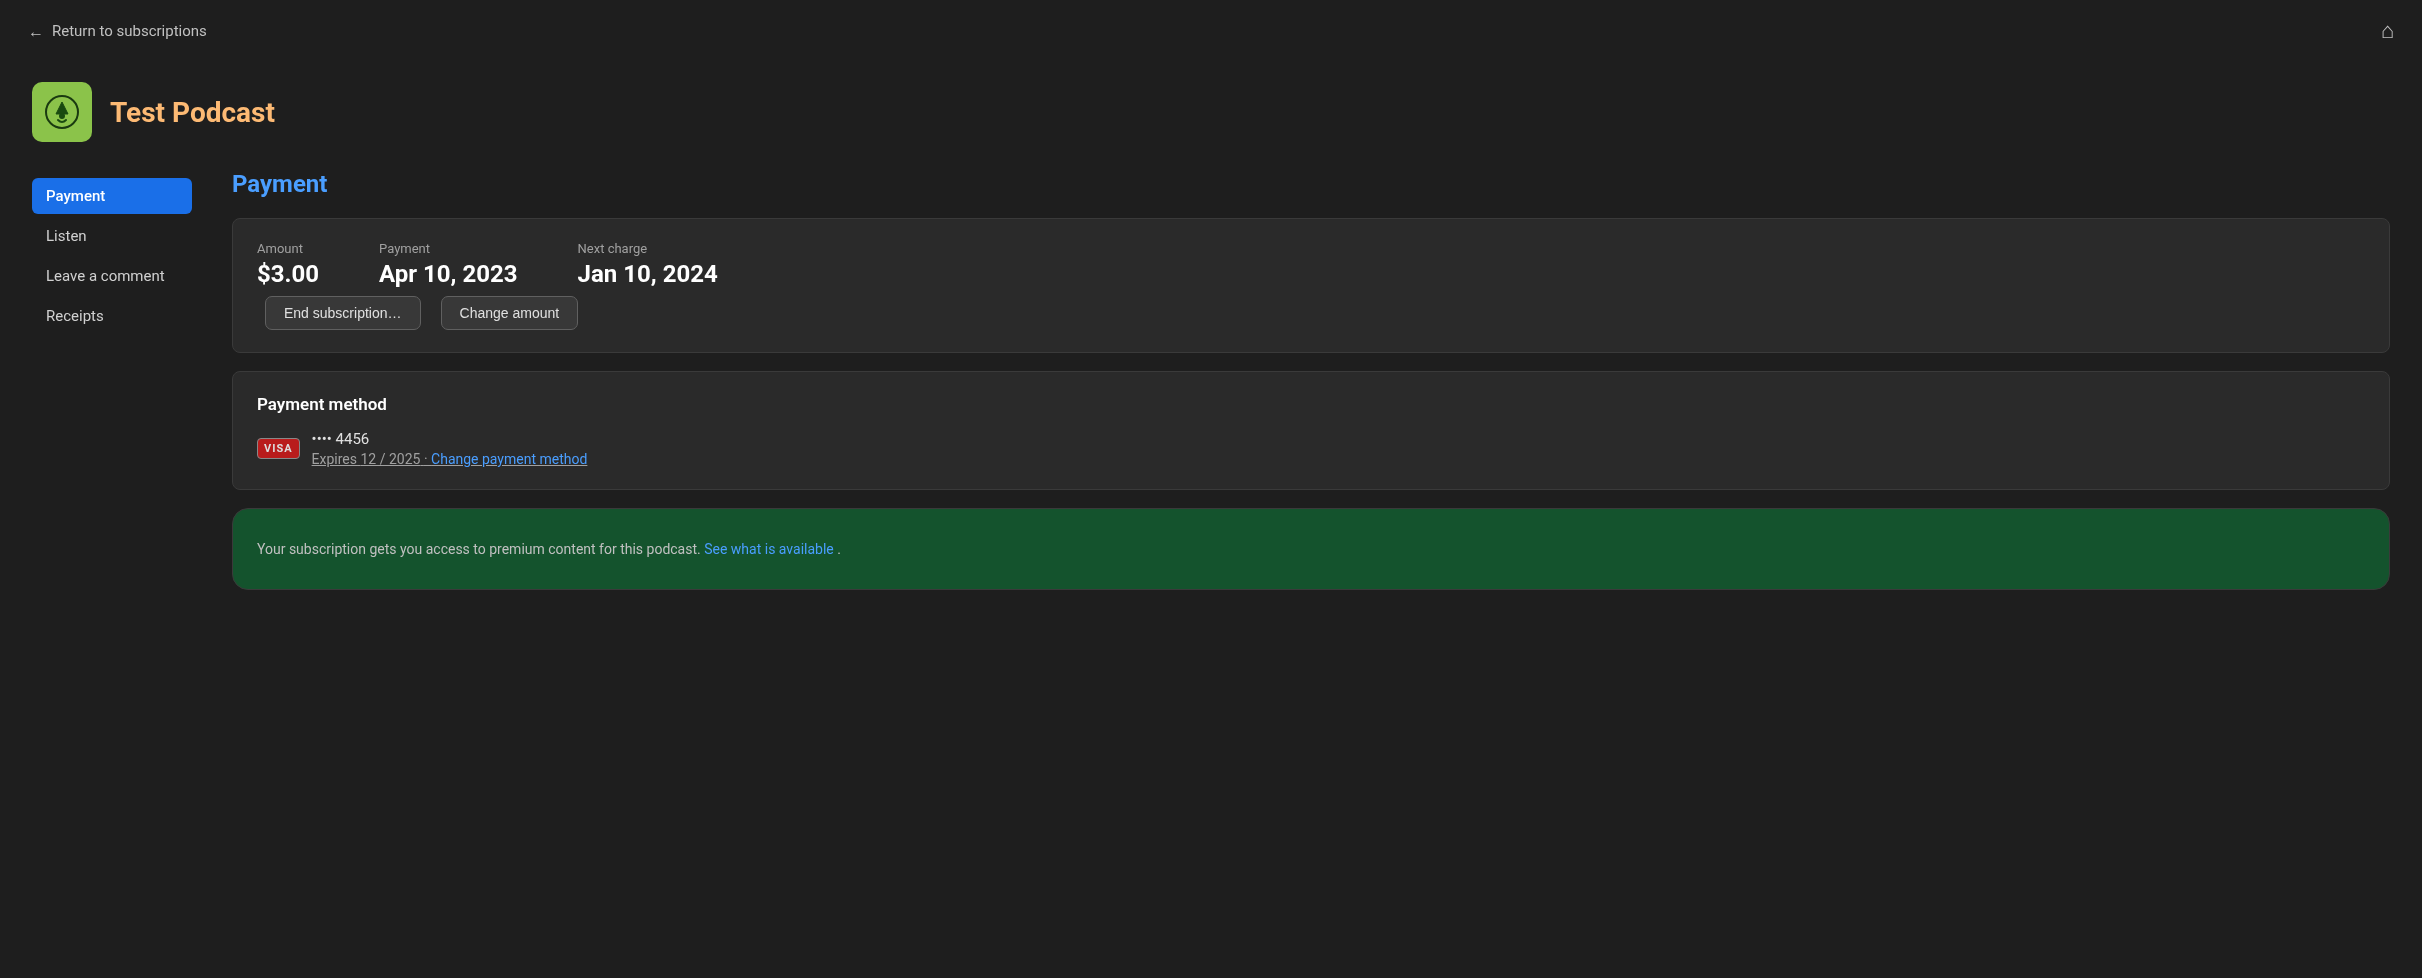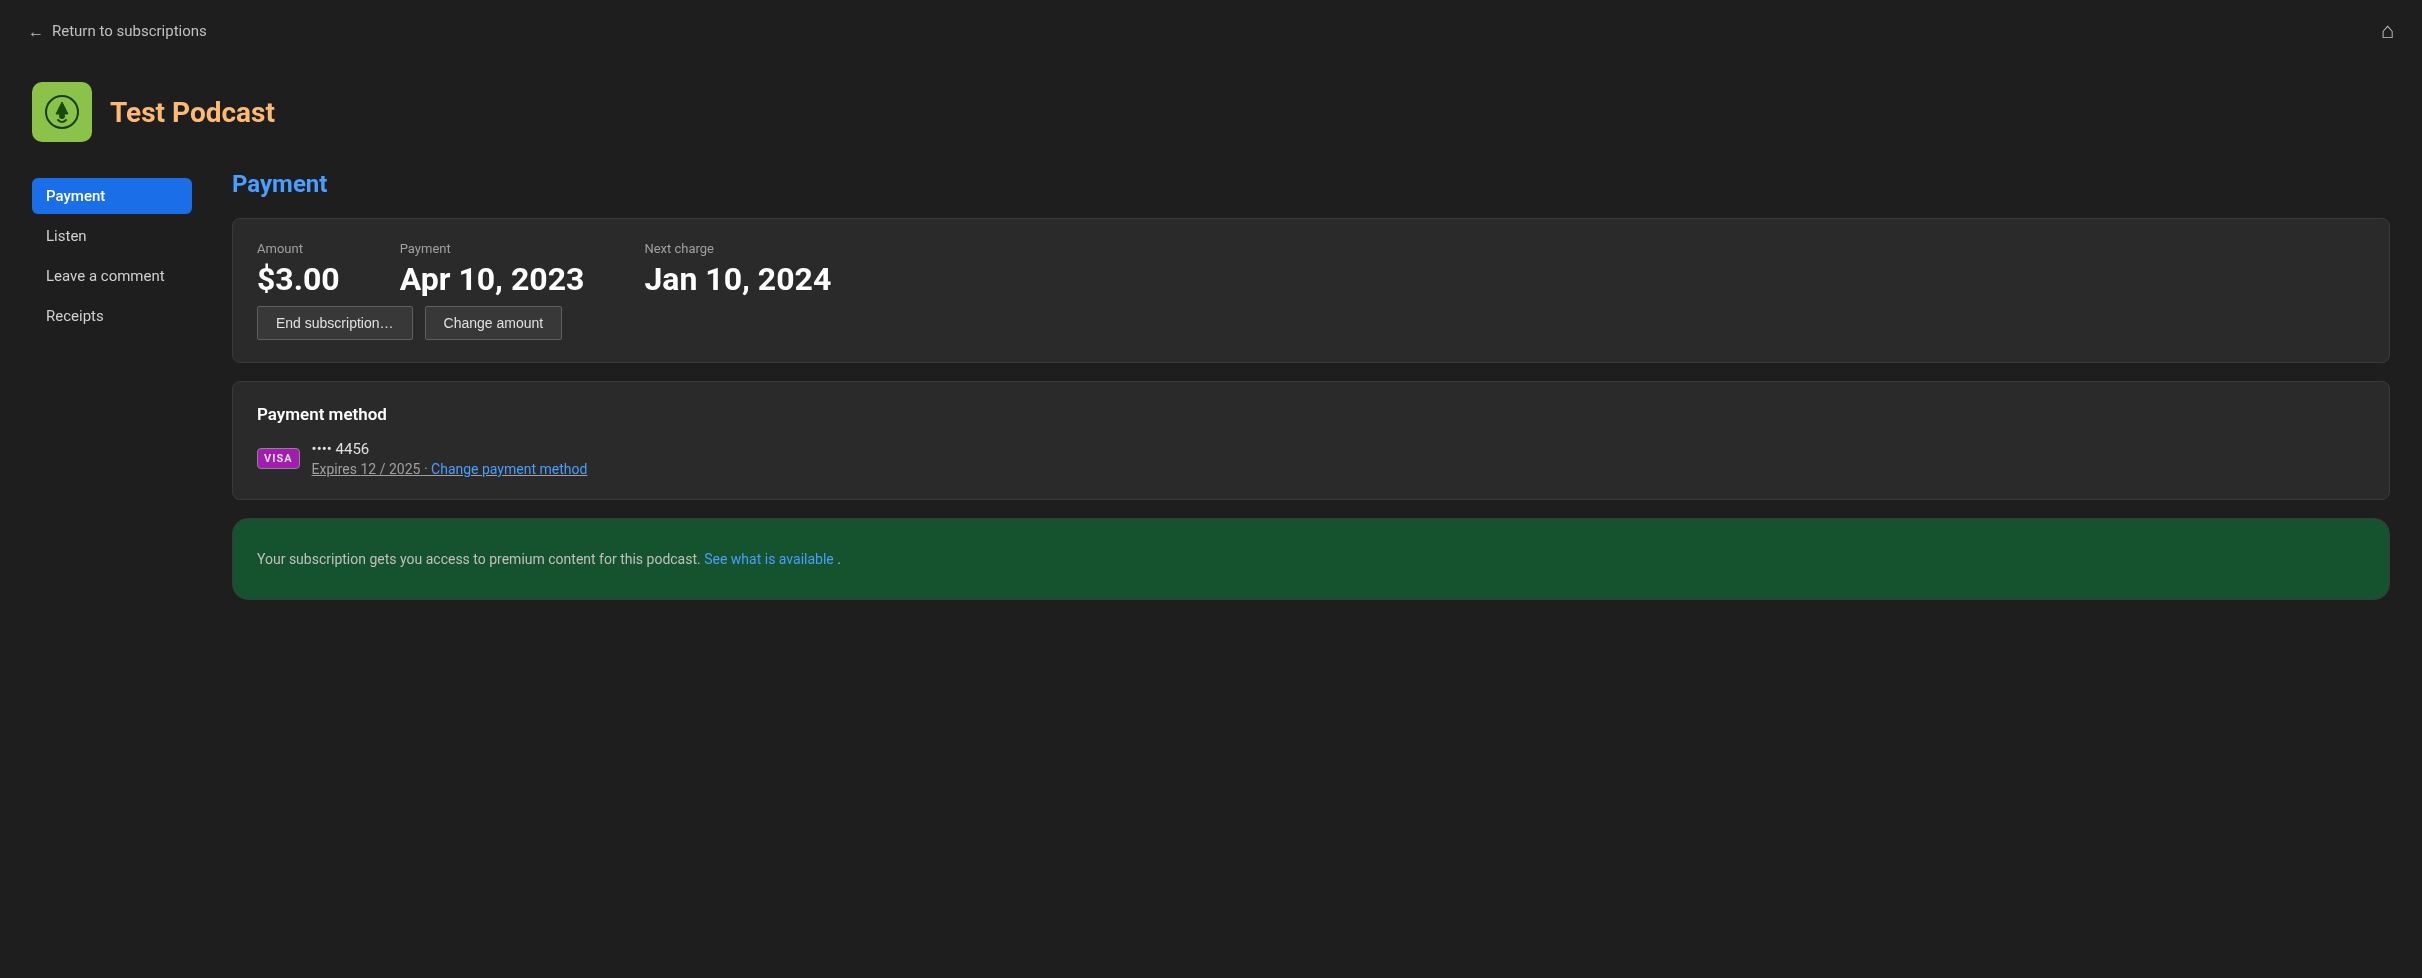--- a/index.html
+++ b/index.html
@@ -135,39 +135,40 @@
     }
 
     .payment-field label {
       font-size: 13px;
       color: #a0a0a0;
       display: block;
       margin-bottom: 4px;
     }
 
     .payment-field .value {
-      font-size: 32px;
+      font-size: 24px;
       font-weight: 700;
       color: #ffffff;
     }
 
     .payment-actions {
       display: flex;
       gap: 12px;
     }
 
     .btn {
       padding: 8px 18px;
-      border-radius: 2px;
+      border-radius: 7px;
       font-size: 14px;
       font-weight: 500;
       cursor: pointer;
       border: 1px solid #606060;
       background-color: #383838;
       color: #e0e0e0;
+      margin-left: 8px;
     }
 
     
     .payment-method-title {
       font-size: 17px;
       font-weight: 600;
       color: #ffffff;
       margin-bottom: 16px;
     }
 
@@ -177,21 +178,21 @@
       gap: 12px;
     }
 
     .visa-badge {
       border: 1px solid #888;
       border-radius: 4px;
       padding: 3px 6px;
       font-size: 11px;
       font-weight: 700;
       color: #ddd;
-      background: #a21caf;
+      background: #b91c1c;
       letter-spacing: 1px;
     }
 
     .card-details {
       display: flex;
       flex-direction: column;
       gap: 3px;
     }
 
     .card-number {

